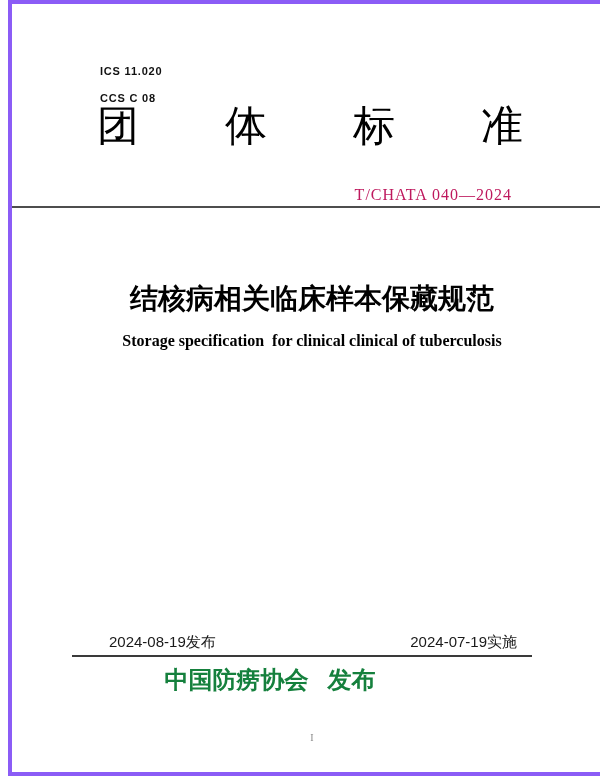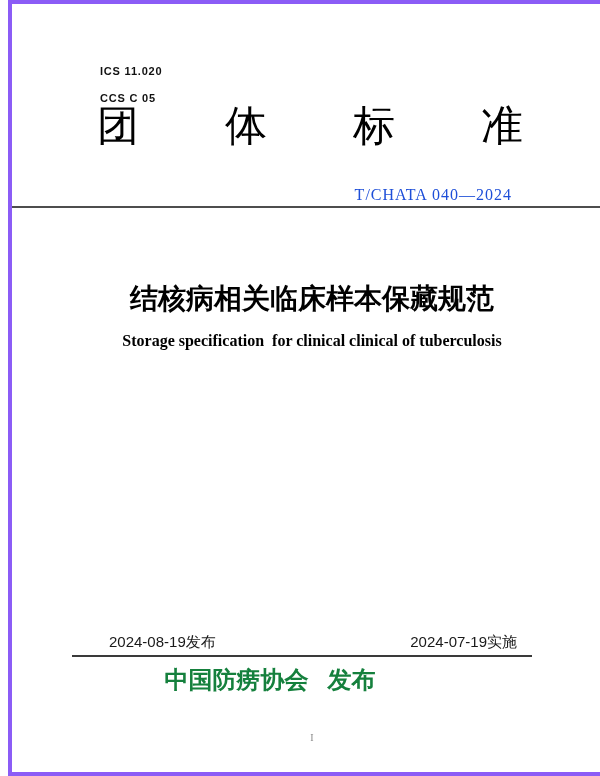--- a/index.html
+++ b/index.html
@@ -51,21 +51,21 @@
     font-weight: 500;
     color: #000;
   }
   .std-no {
     position: absolute;
     right: 92px;
     top: 182px;
     font-family: "Liberation Serif", "DejaVu Serif", serif;
     font-size: 16px;
     letter-spacing: 1px;
-    color: #1d4ed8;
+    color: #be185d;
   }
   .rule-top {
     position: absolute;
     left: 0;
     top: 202px;
     width: 600px;
     height: 2px;
     background: #4d4d4d;
   }
   .title-cn {
@@ -139,21 +139,21 @@
     font-size: 10px;
     color: #8a8a8a;
   }
 </style>
 </head>
 <body>
 
 <div class="page">
 
   <div class="ics">ICS 11.020</div>
-  <div class="ccs">CCS C 05</div>
+  <div class="ccs">CCS C 08</div>
 
   <div class="doc-type">
     <span>团</span>
     <span>体</span>
     <span>标</span>
     <span>准</span>
   </div>
 
   <div class="std-no">T/CHATA 040—2024</div>
 

